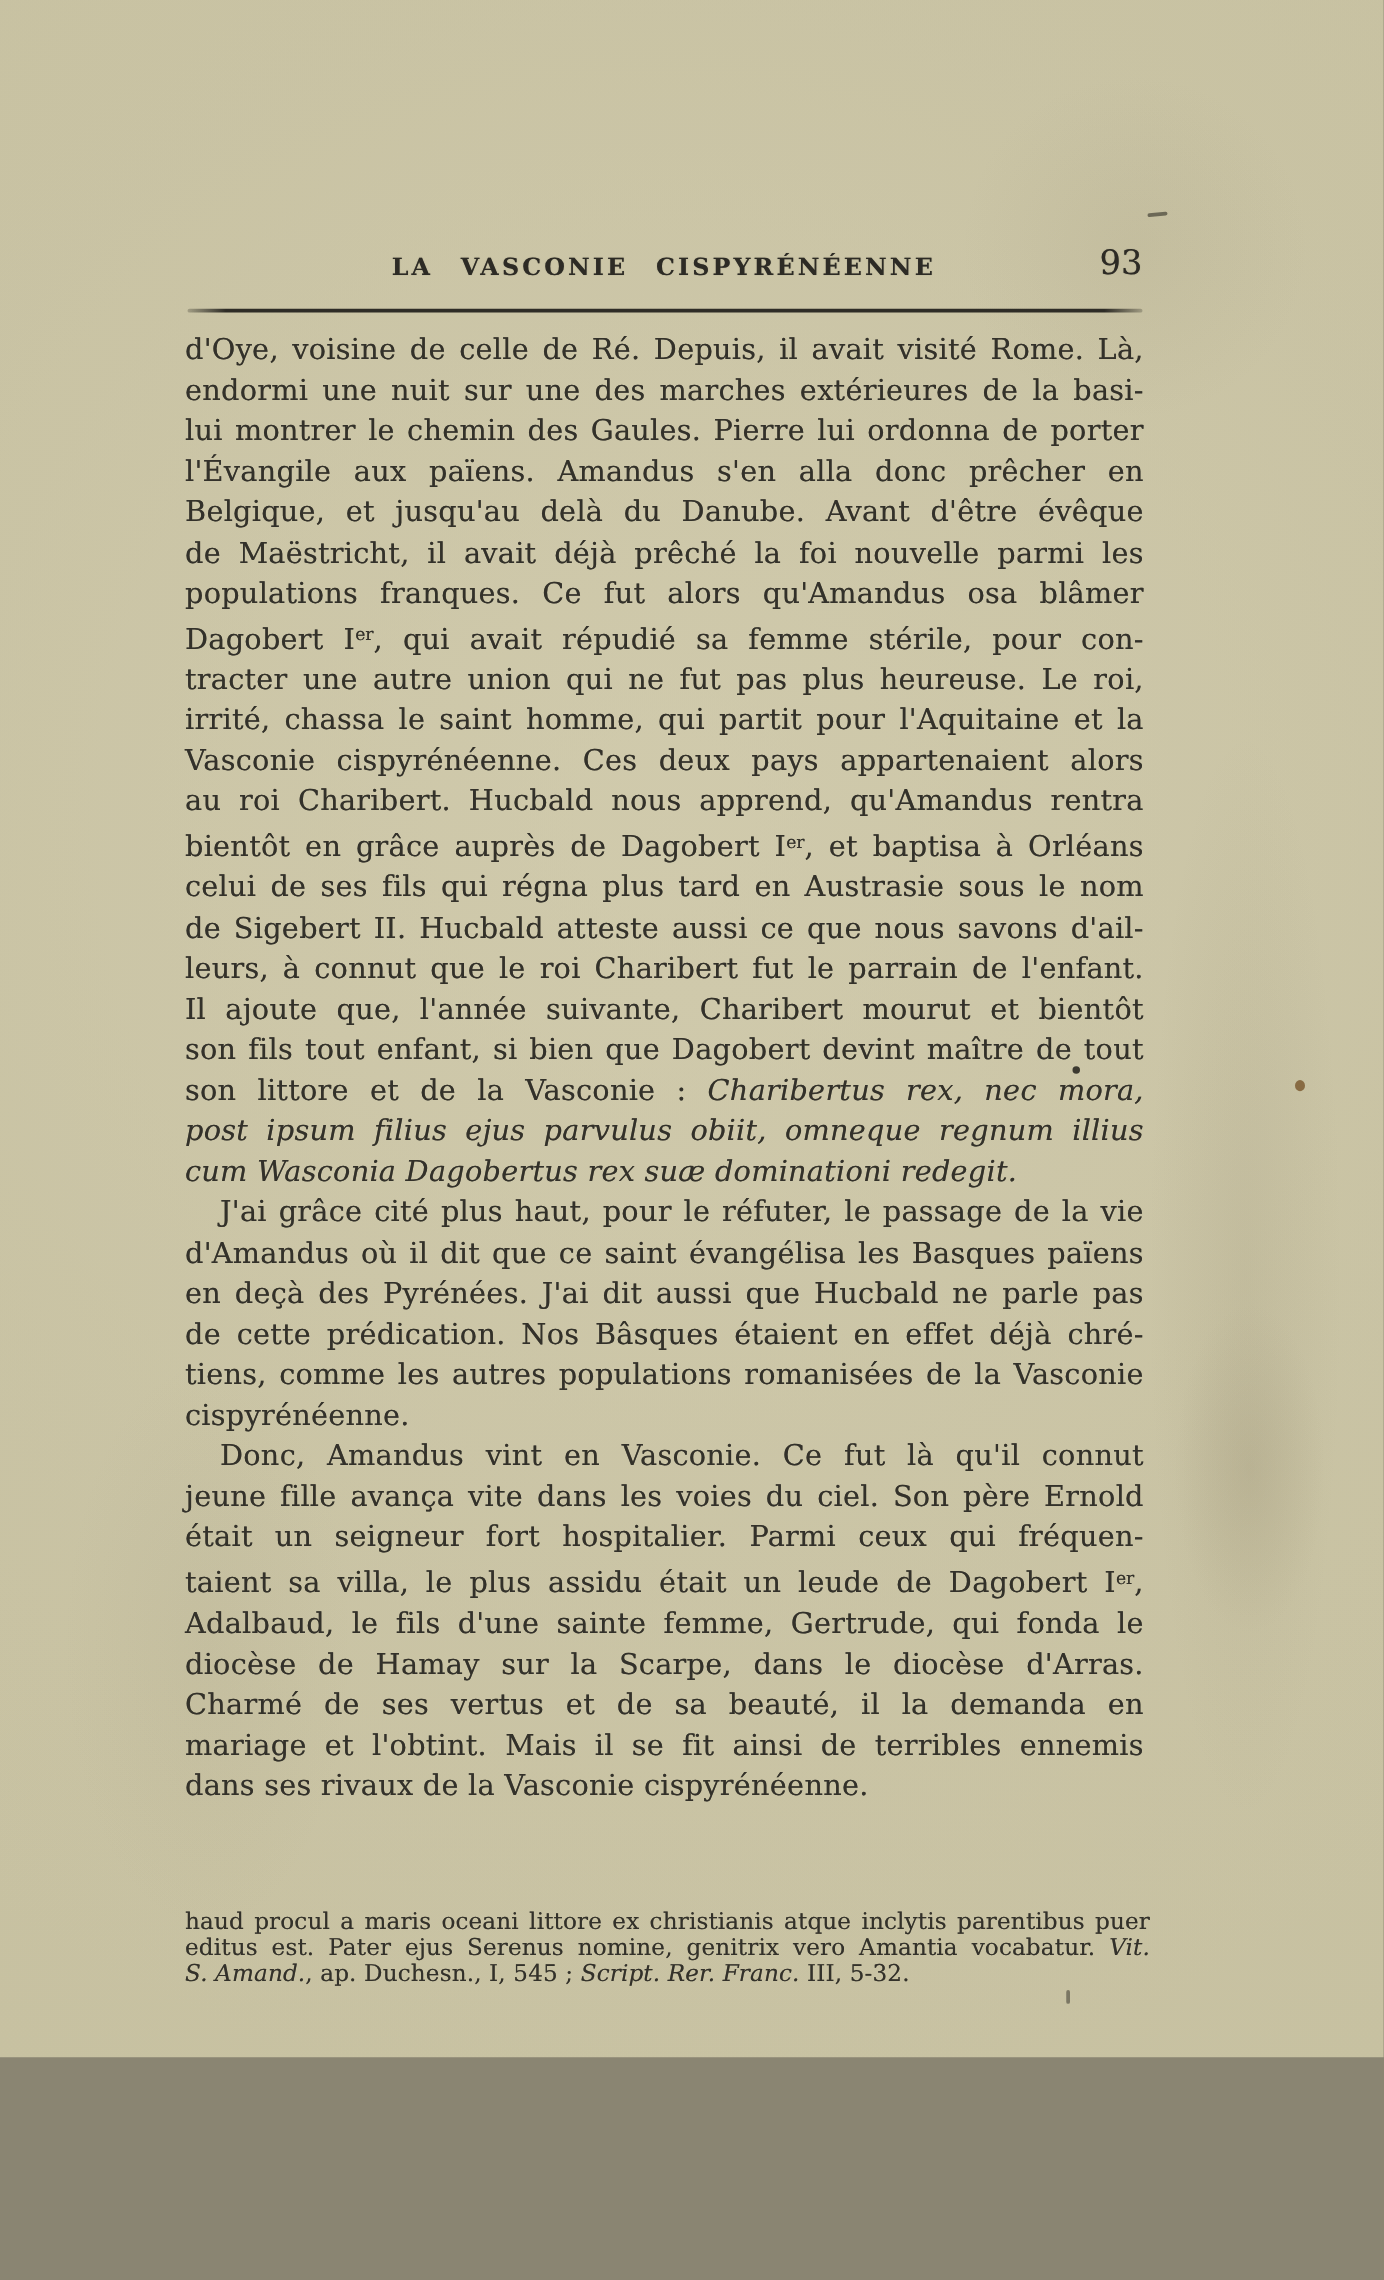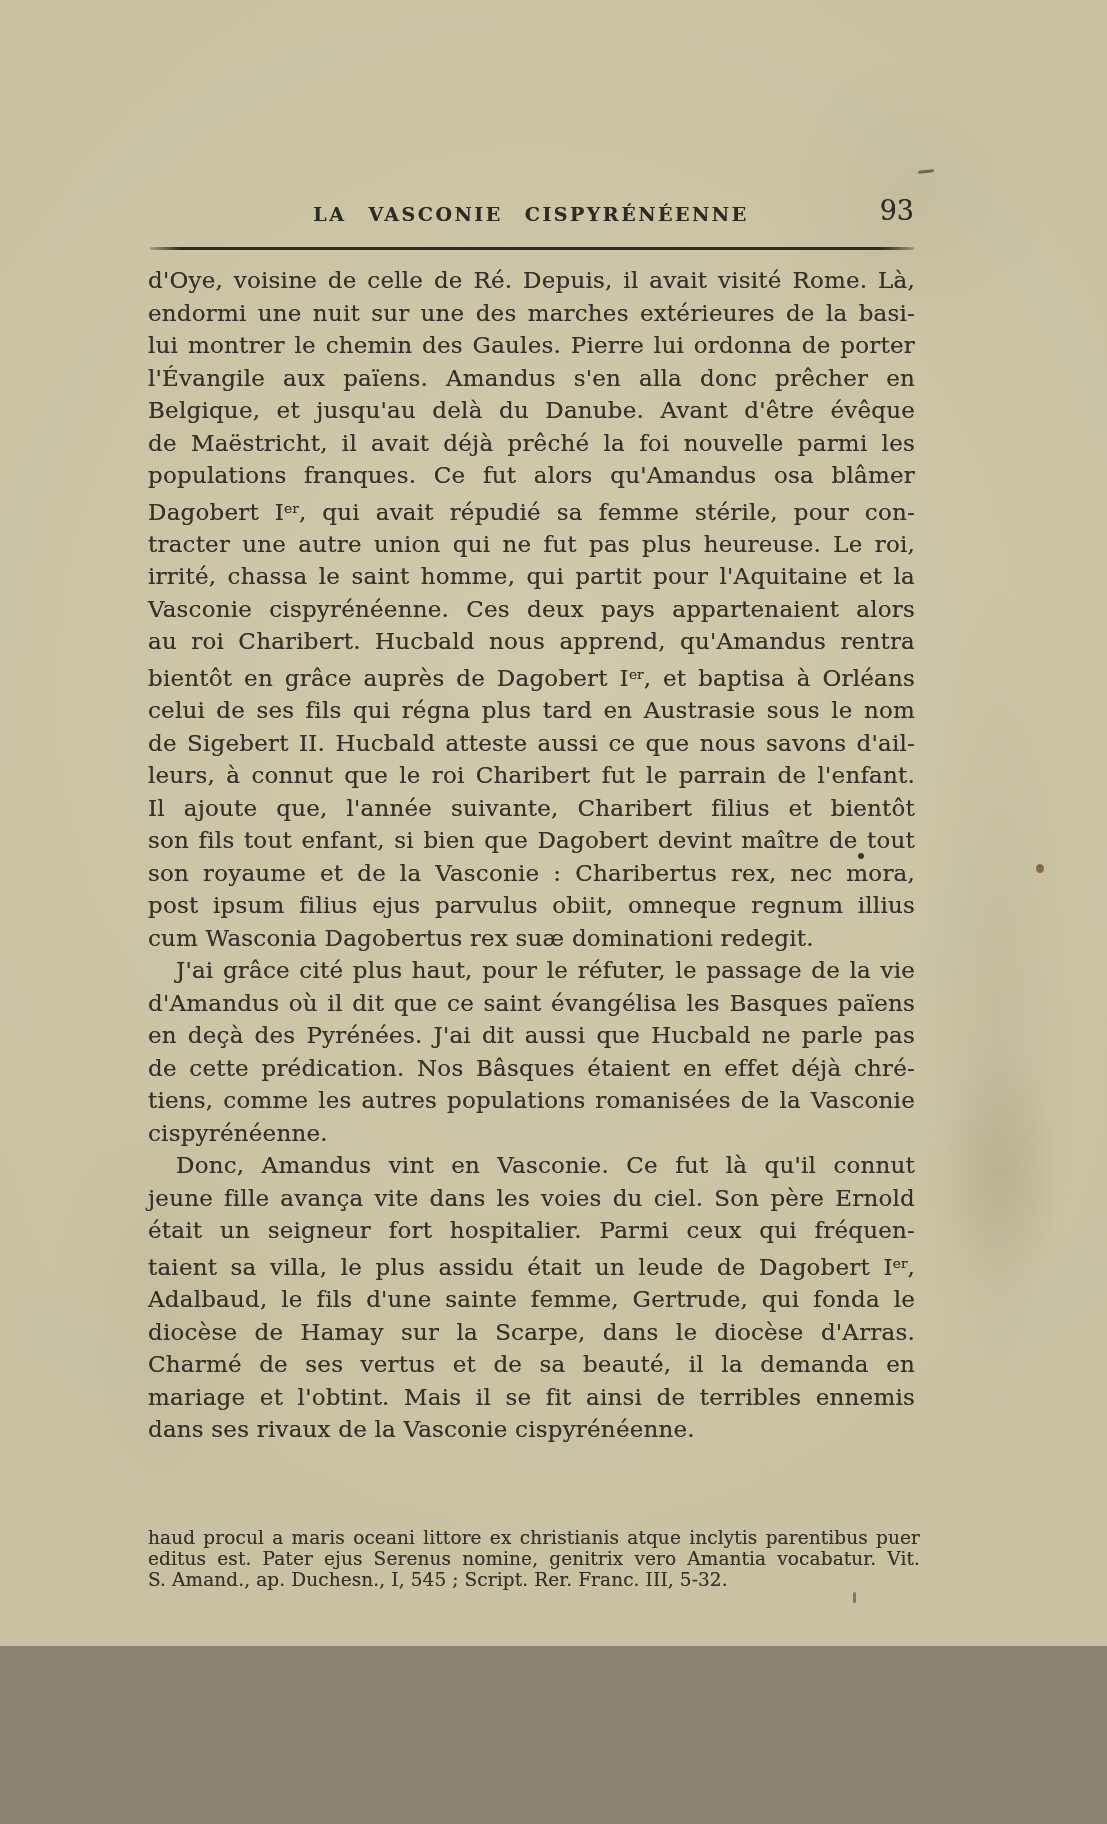--- a/index.html
+++ b/index.html
@@ -49,21 +49,21 @@
   }
   .footnote{
     position:absolute;left:148px;top:1527px;width:772px;
     font-size:18.5px;line-height:21px;
     letter-spacing:0.1px;
     text-shadow:0 0 0.4px rgba(48,46,38,0.55);
   }
   .line{display:block;text-align:justify;text-align-last:left;white-space:normal;}
   .line.just{text-align-last:justify;}
   .line.ind{text-indent:28px;}
-  .i{}
+  .i{font-style:italic;}
   .s{font-size:0.6em;vertical-align:0.5em;letter-spacing:0;}
   .speck{position:absolute;pointer-events:none;}
   .speck.dot1{left:858px;top:853px;width:6px;height:6px;border-radius:50%;background:#3c3a30;}
   .speck.fleck{left:1036px;top:864px;width:8px;height:9px;border-radius:50%;background:#7c5c32;opacity:.85;}
   .speck.dash{left:918px;top:170px;width:16px;height:3px;border-radius:2px;background:#555244;transform:rotate(-6deg);opacity:.8;}
   .speck.mark{left:853px;top:1592px;width:3px;height:11px;border-radius:2px;background:#5a5749;opacity:.7;}
   .smudge{
     position:absolute;left:925px;top:1010px;width:150px;height:330px;pointer-events:none;
     background:radial-gradient(closest-side, rgba(148,138,108,0.22), transparent 80%);
   }
@@ -90,23 +90,23 @@
       <div class="line just"><span class="r">populations franques. Ce fut alors qu'Amandus osa blâmer</span></div>
       <div class="line just"><span class="r">Dagobert I</span><span class="s">er</span><span class="r">, qui avait répudié sa femme stérile, pour con-</span></div>
       <div class="line just"><span class="r">tracter une autre union qui ne fut pas plus heureuse. Le roi,</span></div>
       <div class="line just"><span class="r">irrité, chassa le saint homme, qui partit pour l'Aquitaine et la</span></div>
       <div class="line just"><span class="r">Vasconie cispyrénéenne. Ces deux pays appartenaient alors</span></div>
       <div class="line just"><span class="r">au roi Charibert. Hucbald nous apprend, qu'Amandus rentra</span></div>
       <div class="line just"><span class="r">bientôt en grâce auprès de Dagobert I</span><span class="s">er</span><span class="r">, et baptisa à Orléans</span></div>
       <div class="line just"><span class="r">celui de ses fils qui régna plus tard en Austrasie sous le nom</span></div>
       <div class="line just"><span class="r">de Sigebert II. Hucbald atteste aussi ce que nous savons d'ail-</span></div>
       <div class="line just"><span class="r">leurs, à connut que le roi Charibert fut le parrain de l'enfant.</span></div>
-      <div class="line just"><span class="r">Il ajoute que, l'année suivante, Charibert filius et bientôt</span></div>
+      <div class="line just"><span class="r">Il ajoute que, l'année suivante, Charibert mourut et bientôt</span></div>
       <div class="line just"><span class="r">son fils tout enfant, si bien que Dagobert devint maître de tout</span></div>
-      <div class="line just"><span class="r">son royaume et de la Vasconie : </span><span class="i">Charibertus rex, nec mora,</span></div>
+      <div class="line just"><span class="r">son littore et de la Vasconie : </span><span class="i">Charibertus rex, nec mora,</span></div>
       <div class="line just"><span class="i">post ipsum filius ejus parvulus obiit, omneque regnum illius</span></div>
       <div class="line"><span class="i">cum Wasconia Dagobertus rex suæ dominationi redegit.</span></div>
       <div class="line just ind"><span class="r">J'ai grâce cité plus haut, pour le réfuter, le passage de la vie</span></div>
       <div class="line just"><span class="r">d'Amandus où il dit que ce saint évangélisa les Basques païens</span></div>
       <div class="line just"><span class="r">en deçà des Pyrénées. J'ai dit aussi que Hucbald ne parle pas</span></div>
       <div class="line just"><span class="r">de cette prédication. Nos Bâsques étaient en effet déjà chré-</span></div>
       <div class="line just"><span class="r">tiens, comme les autres populations romanisées de la Vasconie</span></div>
       <div class="line"><span class="r">cispyrénéenne.</span></div>
       <div class="line just ind"><span class="r">Donc, Amandus vint en Vasconie. Ce fut là qu'il connut</span></div>
       <div class="line just"><span class="r">jeune fille avança vite dans les voies du ciel. Son père Ernold</span></div>

